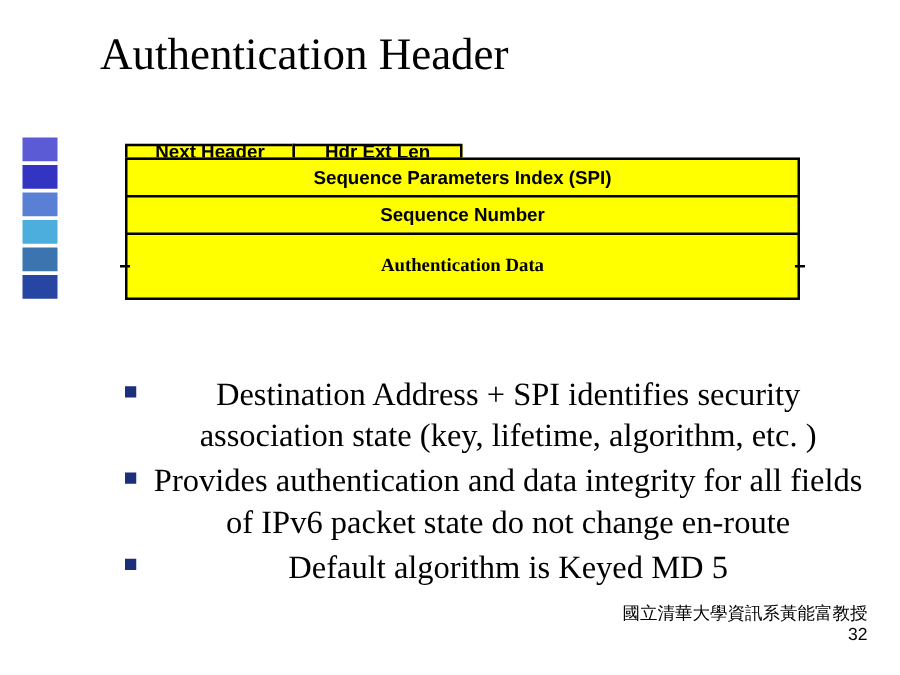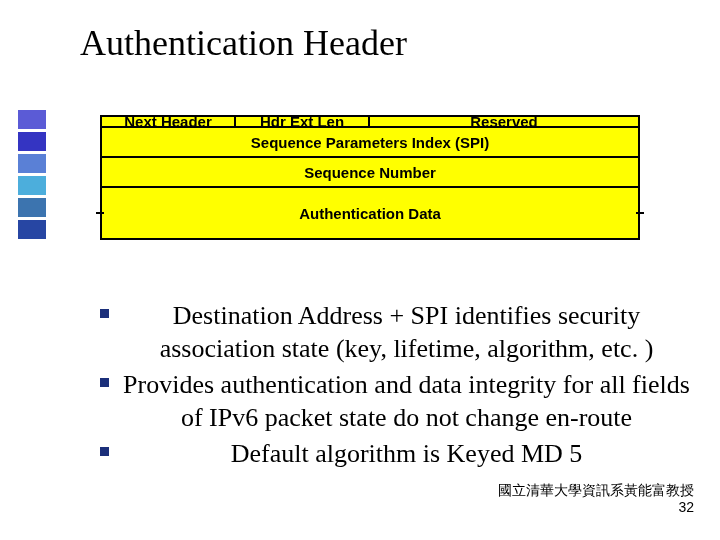--- a/index.html
+++ b/index.html
@@ -85,20 +85,21 @@
     border-left: 2px solid #000;
     border-right: 2px solid #000;
     border-bottom: 2px solid #000;
     box-sizing: border-box;
     width: 540px;
     height: 100%;
     display: flex;
     align-items: center;
     justify-content: center;
     position: relative;
+    font-family: Liberation Serif, serif;
   }
   .authtop {
     position: absolute;
     top: 0; left: 0;
     width: 540px;
     height: 2px;
     background: repeating-linear-gradient(to right, #000 0 3px, transparent 3px 6px);
   }
   .tick {
     position: absolute;
@@ -158,21 +159,20 @@
     <div class="block c5"></div>
     <div class="block c6"></div>
   </div>
 
   <div class="title">Authentication Header</div>
 
   <div class="packet">
     <div class="row">
       <div class="cell w8">Next Header</div>
       <div class="cell w8b">Hdr Ext Len</div>
-      <div class="cell w16">Reserved</div>
     </div>
     <div class="row">
       <div class="cell w32">Sequence Parameters Index (SPI)</div>
     </div>
     <div class="row">
       <div class="cell w32">Sequence Number</div>
     </div>
     <div class="authrow">
       <div class="authtop"></div>
       <div class="authcell">

